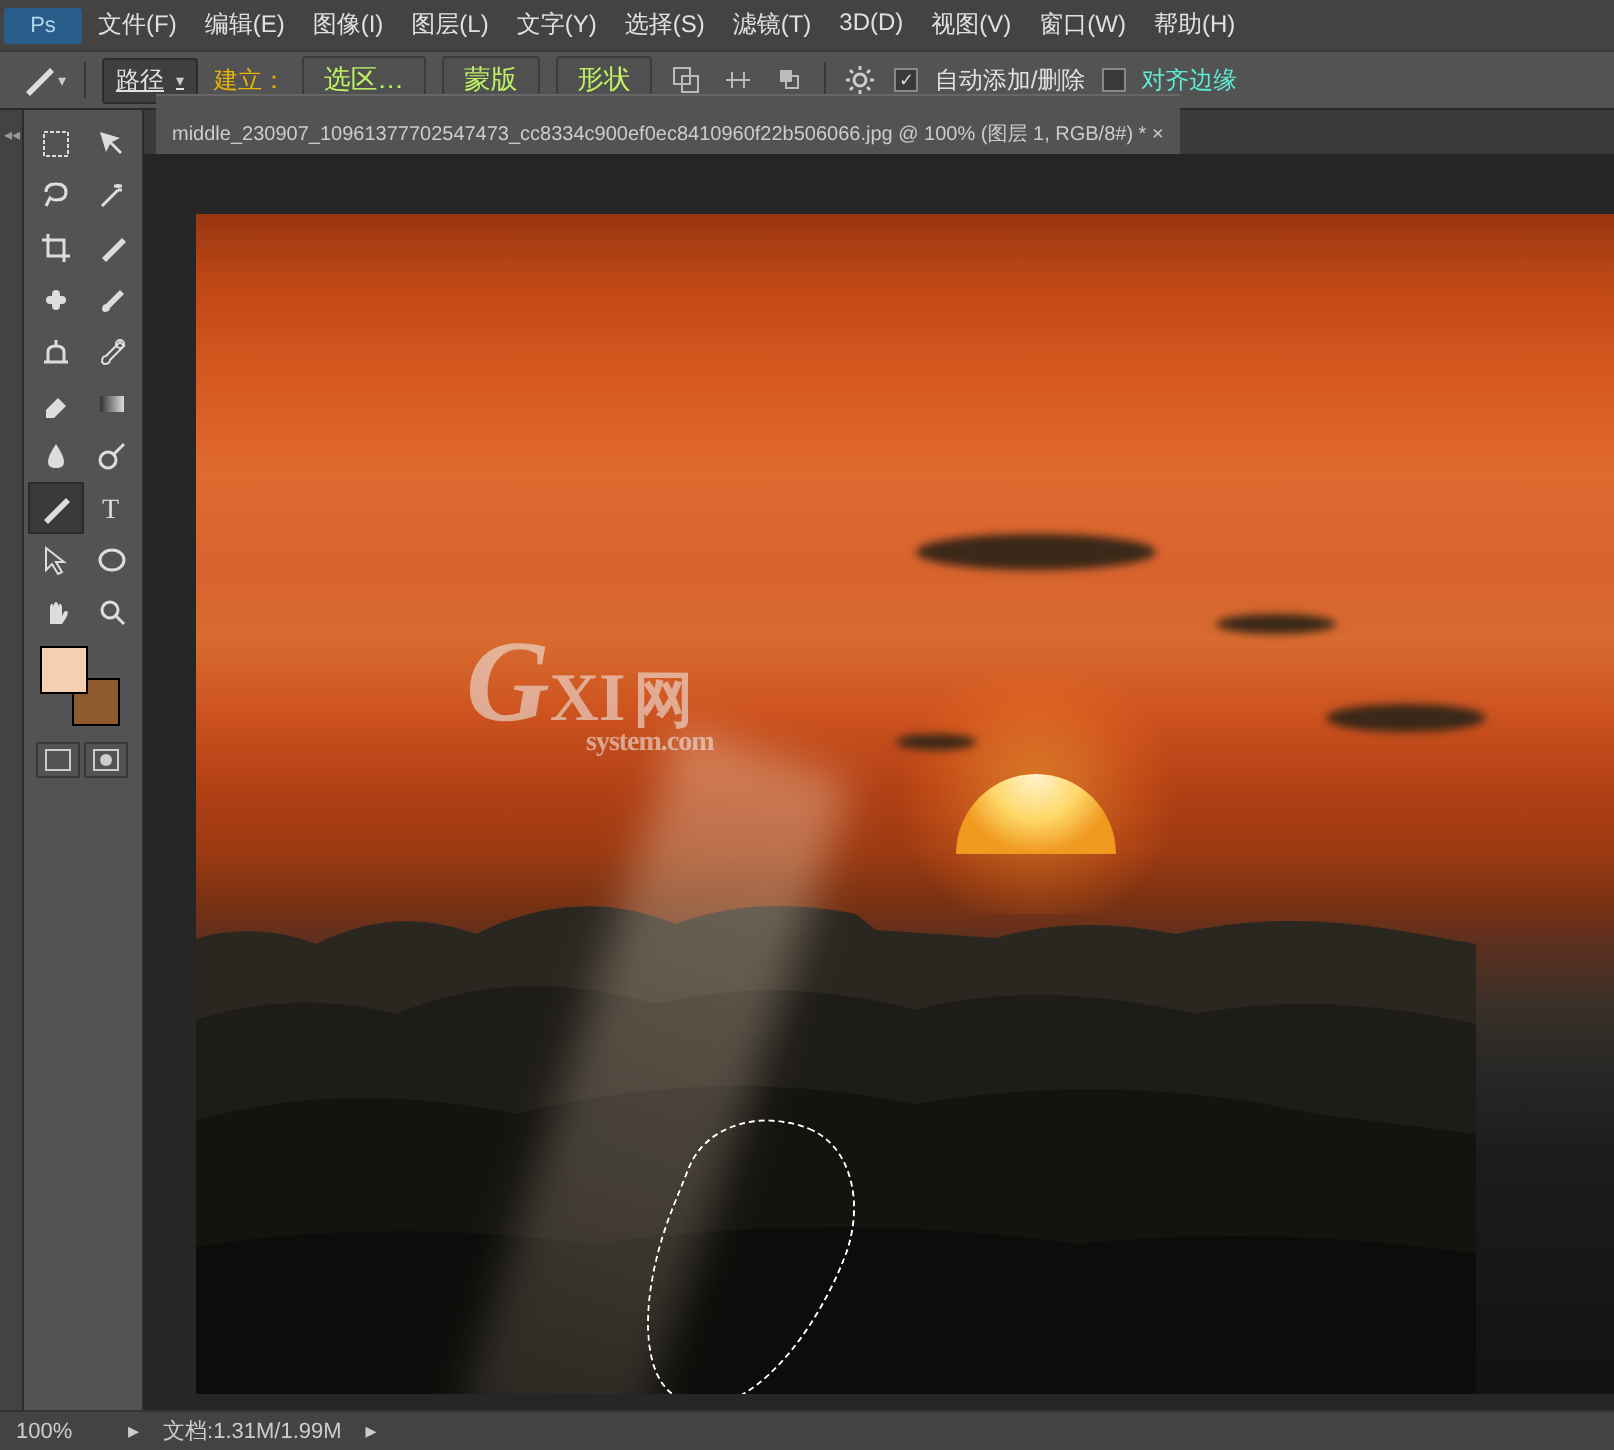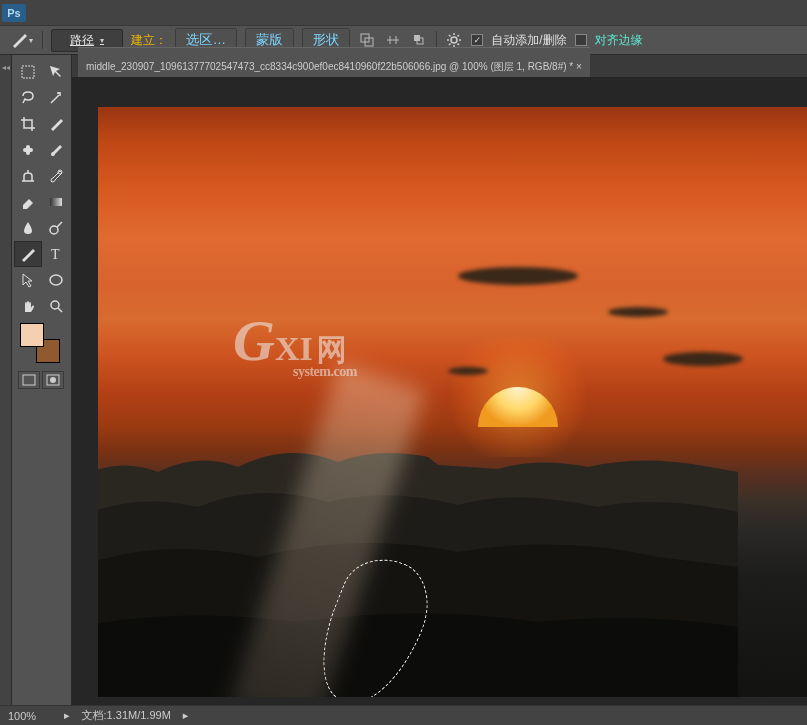--- a/index.html
+++ b/index.html
@@ -14,23 +14,23 @@
       position: relative;
     }
     .app-header {
       height: 25px;
       background: #434343;
       display: flex;
       align-items: center;
       padding-left: 2px;
     }
     .ps-logo {
-      width: 24px; height: 18px;
+      width: 39px; height: 18px;
       background: #2a5e8a;
-      color: #b0d8f0; font-weight: bold;
+      color: #b0d8f0; font-weight: normal;
       font-size: 11px;
       display: flex; align-items: center; justify-content: center;
       margin-right: 8px;
       border-radius: 2px;
     }
     .menu-bar {
       display: flex;
       gap: 14px;
     }
     .menu-item { cursor: pointer; }
@@ -48,35 +48,35 @@
       width: 24px; height: 24px;
       display: flex; align-items: center; justify-content: center;
     }
     .dropdown-arrow {
       font-size: 8px; color: #ccc;
       margin-left: 2px;
     }
     .select-box {
       background: #3f3f3f;
       border: 1px solid #2b2b2b;
-      padding: 2px 18px;
+      padding: 2px 6px;
       display: flex; align-items: center;
       gap: 4px;
       border-radius: 2px;
       text-decoration: underline;
     }
     .label { color: #eab308; }
     .btn-toggle {
       background: #5a5a5a;
       border: 1px solid #3b3b3b;
       padding: 2px 10px;
       color: #e0e0e0;
       border-radius: 2px;
     }
-    .btn-toggle.inactive { color: #7dd3fc; background: #505050; }
+    .btn-toggle.inactive { color: #bef264; background: #505050; }
     .opt-icon {
       width: 18px; height: 18px;
       display: flex; align-items: center; justify-content: center;
       color: #bbb;
     }
     .divider-v {
       width: 1px; height: 18px;
       background: #3a3a3a;
     }
     .checkbox {
@@ -280,20 +280,33 @@
       font-size: 11px;
     }
     .zoom-box { min-width: 44px; }
     svg { display: block; }
   </style>
 </head>
 <body>
 
 <div class="app-header">
   <div class="ps-logo">Ps</div>
+  <div class="menu-bar">
+    <span class="menu-item">文件(F)</span>
+    <span class="menu-item">编辑(E)</span>
+    <span class="menu-item">图像(I)</span>
+    <span class="menu-item">图层(L)</span>
+    <span class="menu-item">文字(Y)</span>
+    <span class="menu-item">选择(S)</span>
+    <span class="menu-item">滤镜(T)</span>
+    <span class="menu-item">3D(D)</span>
+    <span class="menu-item">视图(V)</span>
+    <span class="menu-item">窗口(W)</span>
+    <span class="menu-item">帮助(H)</span>
+  </div>
 </div>
 
 <div class="options-bar">
   <div class="tool-icon-small">
     <svg width="16" height="16">
         <path d="M2 14 L12 4 L14 6 L4 16 Z M12 4 L14 2 L16 4 L14 6 Z" fill="#ddd"></path>
       </svg>
     <span class="dropdown-arrow">▾</span>
   </div>
   <div class="divider-v"></div>

